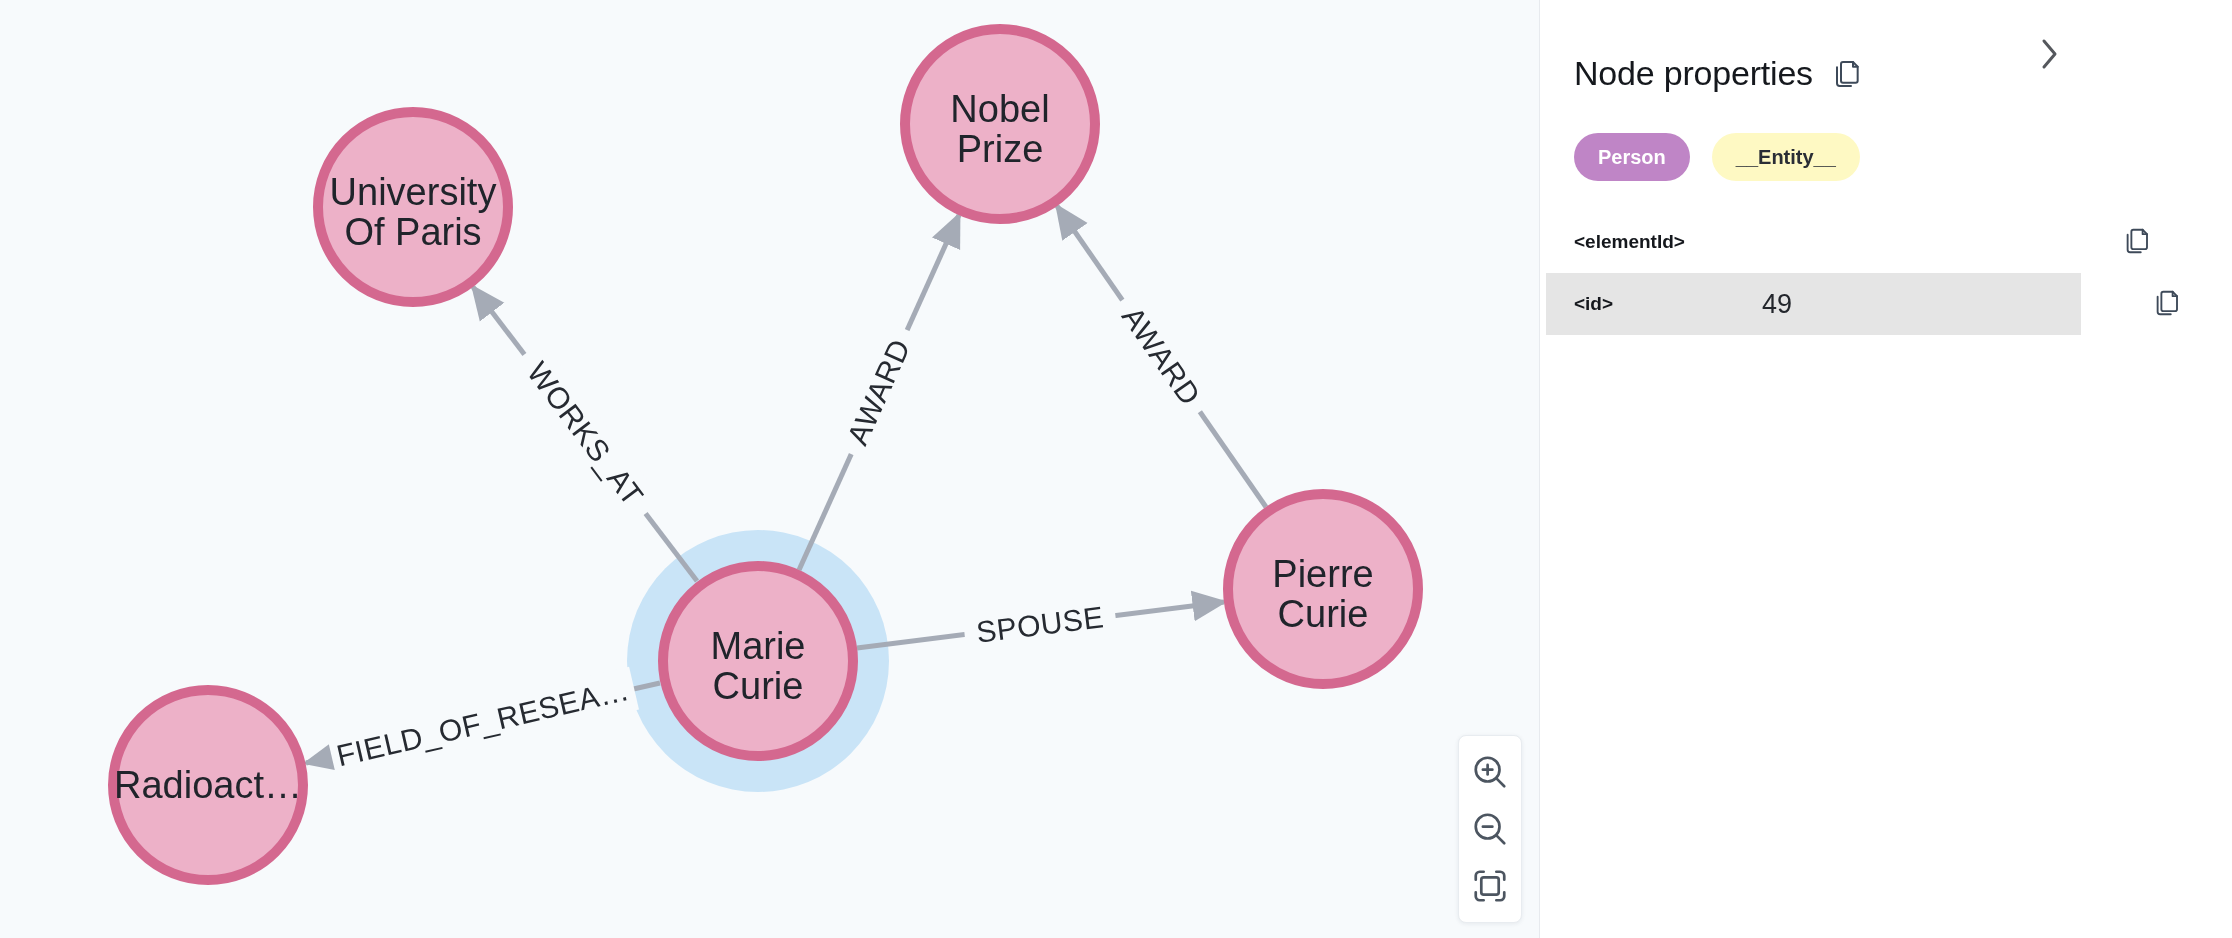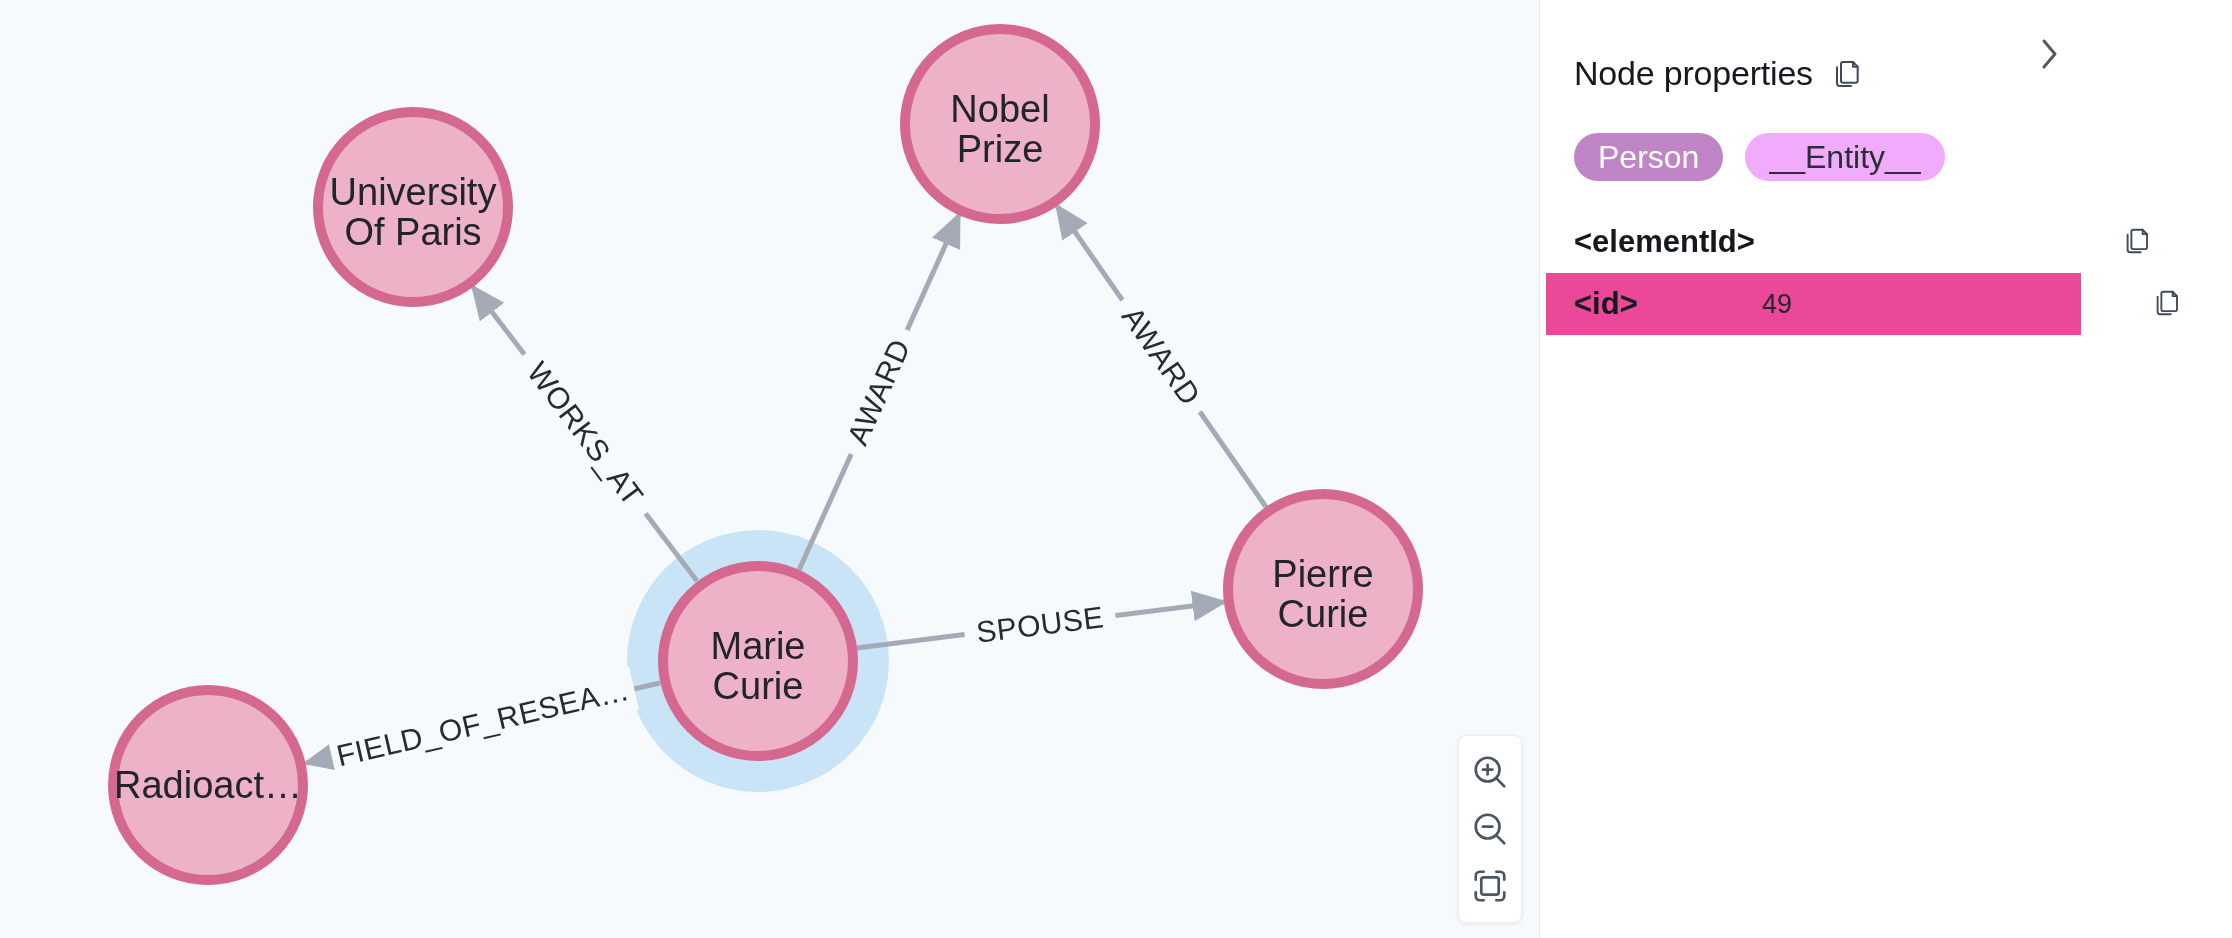--- a/index.html
+++ b/index.html
@@ -68,34 +68,34 @@
   }
   .copy-svg { stroke: #3E4A59; fill: none; stroke-width: 1.5; stroke-linejoin: round; stroke-linecap: round; }
 
   .collapse-btn { position: absolute; top: 30px; right: 16px; width: 44px; height: 48px; }
   .collapse-btn svg { stroke: #55585D; fill: none; stroke-width: 3; stroke-linecap: round; stroke-linejoin: round; }
 
   .badges { display: flex; gap: 22px; margin-top: 40px; }
   .badge {
     display: inline-flex; align-items: center;
     padding: 9px 24px; border-radius: 26px;
-    font-size: 32px; font-weight: 400; line-height: 30px;
+    font-size: 20px; font-weight: 700; line-height: 30px;
     cursor: pointer;
   }
   .badge.person { color: #FFFFFF; }
   .badge.entity { color: #2A2E35; }
 
   .props { margin: 30px -28px 0 -28px; }
   .prop-row {
     display: grid; grid-template-columns: 188px 390px 1fr;
     align-items: start;
     padding: 12px 24px 12px 28px;
   }
-  .prop-row.striped { background: #ec4899; }
-  .prop-key  { font-size: 31px; font-weight: 700; color: #15181D; line-height: 38px; }
+  .prop-row.striped { background: #e5e5e5; }
+  .prop-key  { font-size: 19px; font-weight: 700; color: #15181D; line-height: 38px; }
   .prop-val  { font-size: 27px; font-weight: 400; color: #23262C; line-height: 38px; word-break: break-all; }
   .prop-copy { justify-self: end; margin-top: 3px; }
 </style>
 </head>
 <body>
 
 <div class="app">
 
   <div class="canvas" style="background-color: rgb(247, 250, 252);">
     <svg class="graph" width="1539" height="938" viewBox="0 0 1539 938">
@@ -206,21 +206,21 @@
     </div>
 
     <button class="icon-btn collapse-btn">
       <svg width="28" height="40" viewBox="0 0 28 36">
         <polyline points="9,5 20,18 9,31"></polyline>
       </svg>
     </button>
 
     <div class="badges">
       <span class="badge person" style="background-color: rgb(191, 133, 198);">Person</span>
-      <span class="badge entity" style="background-color: #f0abfc;">__Entity__</span>
+      <span class="badge entity" style="background-color: #fef9c3;">__Entity__</span>
     </div>
 
     <div class="props">
 
       <div class="prop-row">
         <div class="prop-key">&lt;elementId&gt;</div>
         <button class="icon-btn prop-copy">
           <svg class="copy-svg" width="30" height="30" viewBox="0 0 24 24">
             <path d="M9 3 h7.5 L20 6.5 V17 a1.5 1.5 0 0 1 -1.5 1.5 H9 A1.5 1.5 0 0 1 7.5 17 V4.5 A1.5 1.5 0 0 1 9 3 z"></path>
             <path d="M16.5 3 v3.5 H20"></path>

